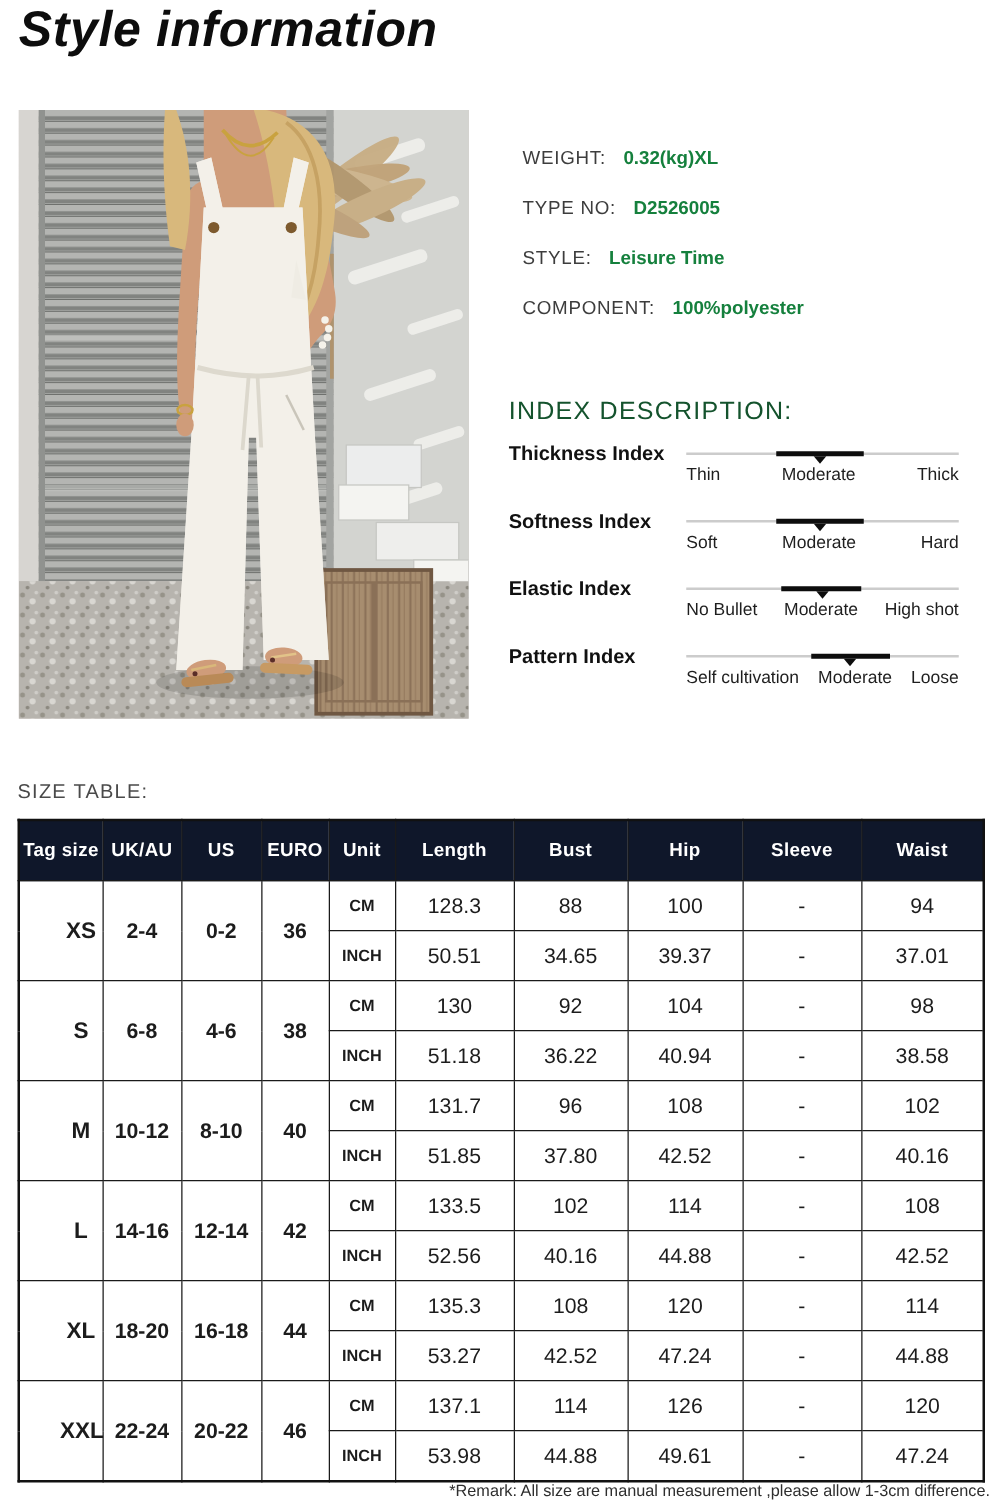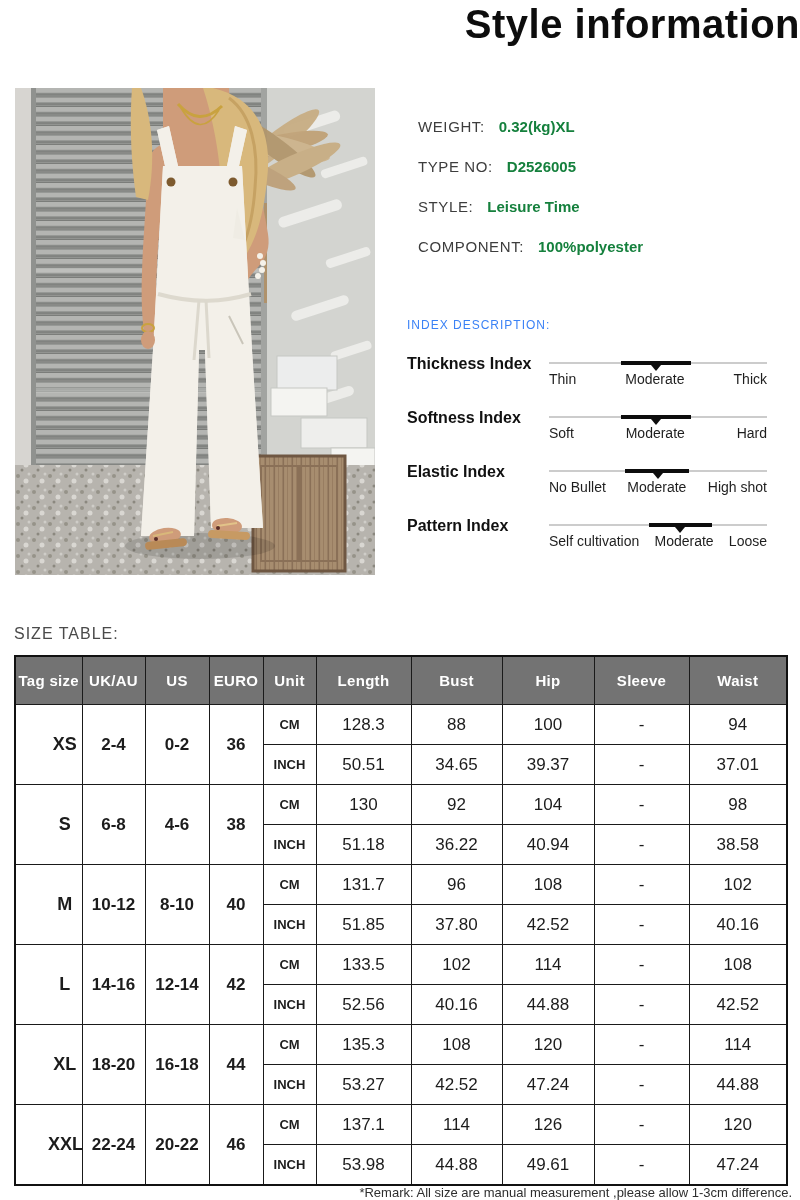--- a/index.html
+++ b/index.html
@@ -1,36 +1,36 @@
 <!DOCTYPE html>
 <html><head>
 <meta charset="utf-8">
 <style>
   html,body{margin:0;padding:0;background:#fff;font-family:"Liberation Sans",sans-serif;}
   .page{position:relative;width:800px;height:1200px;background:#ffffff;overflow:hidden;}
-  .title{position:absolute;top:2px;left:15px;right:0;text-align:right;font-size:40px;font-weight:bold;color:#0d0d0d;letter-spacing:.5px;}
+  .title{position:absolute;top:2px;left:15px;right:0;text-align:left;font-size:40px;font-weight:bold;color:#0d0d0d;letter-spacing:.5px;font-style:italic;}
   .photo{position:absolute;left:15px;top:88px;width:360px;height:487px;overflow:hidden;background:#cfccc7;}
   
   .info{position:absolute;left:418px;top:118px;width:385px;}
   .detail-row{display:flex;align-items:baseline;margin-bottom:23px;font-size:15px;}
   .detail-label{color:#3d3d3d;margin-right:14px;letter-spacing:.6px;}
   .detail-value{font-weight:bold;color:#15803d;}
-  .index-heading{position:absolute;left:407px;top:318px;font-size:12px;color:#3b82f6;letter-spacing:1px;}
+  .index-heading{position:absolute;left:407px;top:318px;font-size:20px;color:#14532d;letter-spacing:1px;}
   .indexes{position:absolute;left:407px;top:352px;width:385px;}
   .index-row{display:flex;align-items:flex-start;margin-bottom:12px;min-height:42px;}
   .index-label{width:142px;flex-shrink:0;font-weight:bold;font-size:16px;color:#111;padding-top:3px;}
   .index-scale{flex:1;max-width:218px;position:relative;padding-top:10px;}
   .track{height:2px;background:#cccccc;position:relative;}
   .active{position:absolute;top:-1px;height:4px;background:#0d0d0d;}
   .marker{position:absolute;top:3px;width:0;height:0;border-left:5px solid transparent;border-right:5px solid transparent;border-top:6px solid #0d0d0d;transform:translateX(-50%);}
   .scale-labels{display:flex;justify-content:space-between;font-size:14px;color:#1e1e1e;margin-top:7px;}
   
   .size-heading{position:absolute;left:14px;top:625px;font-size:16px;color:#4a4a4a;letter-spacing:1px;}
   table.size-table{position:absolute;left:14px;top:655px;width:772px;border-collapse:collapse;table-layout:fixed;border:2px solid #111;}
-  .size-table th{background:#737373;color:#fff;font-size:15px;font-weight:bold;height:45px;border:1px solid #1a1a1a;letter-spacing:.3px;}
+  .size-table th{background:#0f172a;color:#fff;font-size:15px;font-weight:bold;height:45px;border:1px solid #1a1a1a;letter-spacing:.3px;}
   .size-table td{text-align:center;border:1px solid #1a1a1a;font-size:17px;color:#1c1c1c;height:39px;padding:0;}
   .size-table td.tag{font-weight:bold;font-size:18px;padding-left:32px;}
   .size-table td.conv{font-weight:bold;font-size:17px;}
   .size-table td.unit{font-size:13px;font-weight:bold;}
   .remark{position:absolute;top:1185px;right:8px;font-size:13px;color:#2e2e2e;}
 </style>
 </head>
 <body>
 
 <div class="page">

